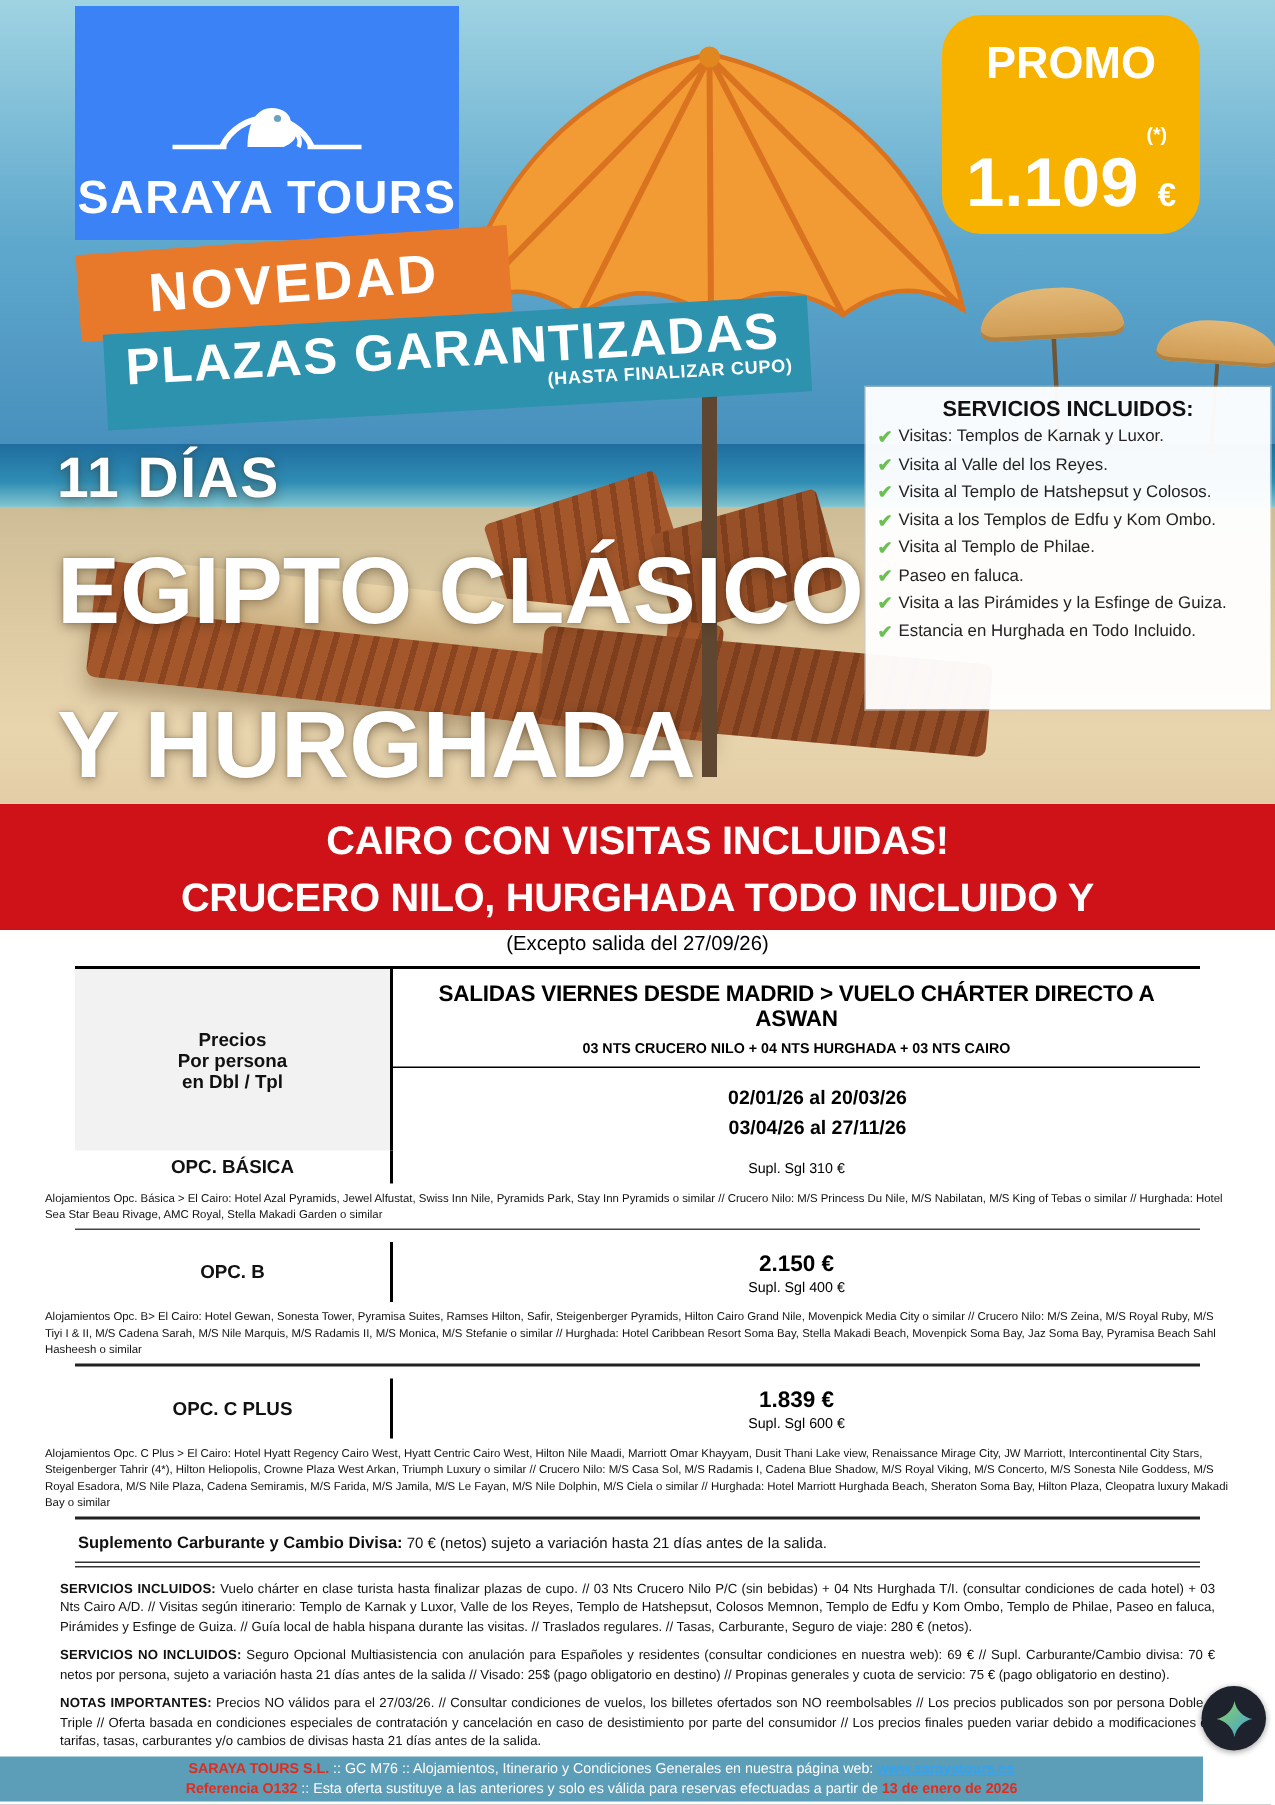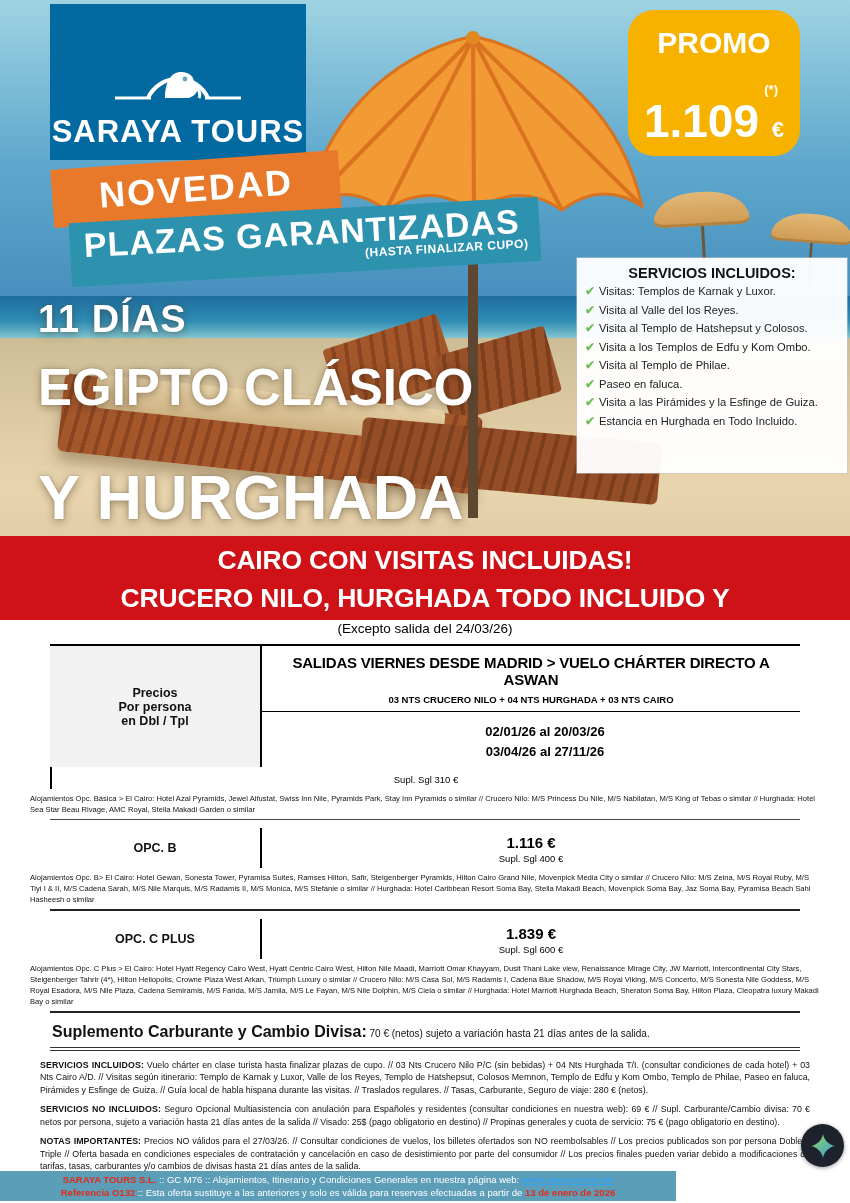--- a/index.html
+++ b/index.html
@@ -17,21 +17,21 @@
   .small-umbrella { position:absolute; }
   .small-umbrella .canopy { width:96px; height:34px; background:linear-gradient(180deg,#e2b877 0%,#cf9a52 100%);
           border-radius:50% 50% 12% 12% / 90% 90% 20% 20%; box-shadow:inset 0 -3px 0 rgba(120,80,30,.35); }
   .small-umbrella .pole { width:3px; height:70px; background:#6d5538; margin:0 auto; }
   .chair { position:absolute; border-radius:6px; }
   .chair-back { position:absolute; border-radius:4px; }
   .slats { background:repeating-linear-gradient(100deg,#a4572b 0 9px,#8a4520 9px 13px); }
   .cushion { position:absolute; background:linear-gradient(180deg,#e8d3a8,#cdb183); border-radius:6px; }
 
   
-  .logo-box { position:absolute; left:50px; top:4px; width:256px; height:156px; background:#0369a1;
+  .logo-box { position:absolute; left:50px; top:4px; width:256px; height:156px; background:#3b82f6;
               display:flex; flex-direction:column; align-items:center; justify-content:flex-end; padding-bottom:10px; }
   .logo-name { color:#fff; font-weight:bold; font-size:31px; letter-spacing:1px; }
 
   
   .promo { position:absolute; left:628px; top:10px; width:172px; height:146px; background:#f7b200;
            border-radius:26px; color:#fff; text-align:center; }
   .promo-label { font-size:30px; font-weight:bold; margin-top:16px; }
   .promo-ast { position:absolute; right:22px; top:72px; font-size:13px; font-weight:bold; }
   .promo-price { position:absolute; left:0; width:100%; top:88px; font-size:46px; font-weight:bold; line-height:1; }
   .promo-cur { font-size:22px; font-weight:bold; }
@@ -42,21 +42,21 @@
              color:#fff; font-size:36px; font-weight:bold; letter-spacing:2px; }
   .plazas { position:absolute; left:70px; top:210px; width:470px; height:64px; background:#2c92ae;
             transform:rotate(-3.2deg); color:#fff; padding:4px 12px 0 14px; }
   .plazas-main { font-size:34px; font-weight:bold; letter-spacing:1px; white-space:nowrap; }
   .plazas-sub { font-size:12px; font-weight:bold; text-align:right; margin-top:-4px; letter-spacing:.5px; }
 
   
   .hero-title { position:absolute; left:38px; color:#fff; font-weight:bold;
                 text-shadow:0 2px 8px rgba(60,40,20,.45), 0 0 2px rgba(60,40,20,.3); }
   .t-days  { top:298px; font-size:38px; letter-spacing:1px; }
-  .t-line1 { top:358px; font-size:51px; letter-spacing:0px; white-space:nowrap; }
+  .t-line1 { top:358px; font-size:63px; letter-spacing:0px; white-space:nowrap; }
   .t-line2 { top:434px; font-size:63px;margin-top:27px; }
 
   
   .services-box { position:absolute; left:577px; top:258px; width:270px; height:215px;
                   background:rgba(255,255,255,.96); box-shadow:0 0 0 1px rgba(200,200,200,.5); padding:7px 8px 6px 8px; }
   .services-title { text-align:center; font-weight:bold; font-size:14.5px; margin-bottom:4px; color:#111; }
   .service-item { display:flex; align-items:flex-start; font-size:11.2px; color:#222; line-height:1.1; margin-bottom:6.2px; }
   .check { color:#6cbf52; font-size:12px; font-weight:bold; margin-right:4px; line-height:1; }
 
   
@@ -83,29 +83,29 @@
   .opt-price-big { font-weight:bold; font-size:22px; }
   .opt-price-note { font-size:11px; font-weight:bold; }
   .opt-price-med { font-weight:bold; font-size:15px; }
   .opt-supl { font-size:9.5px; margin-top:1px; }
   .hotels { width:790px; margin:4px auto 0 auto; font-size:7.6px; line-height:1.45; color:#111; text-align:left; }
   .sep { width:750px; margin:4px auto 0 auto; border-top:1px solid #444; }
   .sep2 { width:750px; margin:4px auto 0 auto; border-top:2px solid #222; }
   .row-pad { padding:6px 0 4px 0; }
 
   .fuel { width:750px; margin:6px auto 0 auto; font-size:10px; color:#111; padding:4px 2px 6px 2px; }
-  .fuel b { font-size:16px; }
+  .fuel b { font-size:11px; }
   .dbl-line { width:750px; margin:0 auto; border-top:1.5px solid #333; border-bottom:1px solid #333; height:4px; }
 
   .legal { width:770px; margin:8px auto 0 auto; font-size:8.8px; line-height:1.42; text-align:justify; color:#111; }
   .legal p { margin-bottom:7px; }
   .legal b { letter-spacing:.1px; }
 
   
-  .footer { position:absolute; left:0; top:1171px; width:676px; height:30px; background:#5c9db8;
+  .footer { position:absolute; left:0; top:1171px; width:802px; height:30px; background:#5c9db8;
             text-align:center; font-size:9.5px; color:#fff; padding-top:3px; line-height:1.35; }
   .footer .red { color:#e02c1c; font-weight:bold; }
   .footer a { color:#35a3ef; text-decoration:underline; font-weight:bold; cursor:pointer; }
 
   .widget { position:absolute; left:801px; top:1124px; width:43px; height:43px; border-radius:50%;
             background:#1d222c; display:flex; align-items:center; justify-content:center; box-shadow:0 1px 4px rgba(0,0,0,.4); }
 </style>
 </head>
 <body>
 
@@ -208,21 +208,21 @@
         <span>Estancia en Hurghada en Todo Incluido.</span>
       </div>
   </div>
 
   <div class="ribbon">
     <div>CAIRO CON VISITAS INCLUIDAS!</div>
     <div>CRUCERO NILO, HURGHADA TODO INCLUIDO Y</div>
   </div>
 
   <div class="content">
-    <div class="exception">(Excepto salida del 24/03/26)</div>
+    <div class="exception">(Excepto salida del 27/09/26)</div>
 
     <div class="price-table">
 
       <div class="tbl-row">
         <div class="cell-left gray">
           <span>Precios</span>
           <span>Por persona</span>
           <span>en Dbl / Tpl</span>
         </div>
         <div class="cell-right">
@@ -231,37 +231,40 @@
             <div class="hdr-sub">03 NTS CRUCERO NILO + 04 NTS HURGHADA + 03 NTS CAIRO</div>
           </div>
           <div class="dates-cell">
             <div>02/01/26 al 20/03/26</div>
             <div>03/04/26 al 27/11/26</div>
           </div>
         </div>
       </div>
 
       <div class="tbl-row">
+        <div class="cell-left">
+          <span class="opt-label">OPC. BÁSICA</span>
+        </div>
         <div class="cell-right row-pad">
           <div class="opt-supl">Supl. Sgl 310 €</div>
         </div>
       </div>
     </div>
 
     <div class="hotels">Alojamientos Opc. Básica &gt;  El Cairo: Hotel Azal Pyramids, Jewel Alfustat, Swiss Inn Nile, Pyramids Park, Stay Inn Pyramids o similar // Crucero Nilo: M/S Princess Du Nile, M/S Nabilatan, M/S King of Tebas o similar //  Hurghada: Hotel Sea Star Beau Rivage, AMC Royal, Stella Makadi Garden o similar</div>
     <div class="sep"></div>
 
     <div class="price-table" style="border-top:none;">
       <div class="tbl-row">
         <div class="cell-left">
           <span class="opt-label">OPC. B</span>
         </div>
         <div class="cell-right row-pad">
           <div>
-            <span class="opt-price-med">1.116 €</span>
+            <span class="opt-price-med">2.150 €</span>
             <span class="opt-price-note"></span>
           </div>
           <div class="opt-supl">Supl. Sgl 400 €</div>
         </div>
       </div>
     </div>
     <div class="hotels">Alojamientos Opc. B&gt; El Cairo: Hotel Gewan, Sonesta Tower, Pyramisa Suites, Ramses Hilton, Safir, Steigenberger Pyramids, Hilton Cairo Grand Nile, Movenpick Media City o similar // Crucero Nilo: M/S Zeina, M/S Royal Ruby, M/S Tiyi I &amp; II, M/S Cadena Sarah, M/S Nile Marquis, M/S Radamis II, M/S Monica, M/S Stefanie o similar // Hurghada: Hotel Caribbean Resort Soma Bay, Stella Makadi Beach, Movenpick Soma Bay, Jaz Soma Bay, Pyramisa Beach Sahl Hasheesh o similar</div>
     <div class="sep2"></div>
 
     <div class="price-table" style="border-top:none;">

